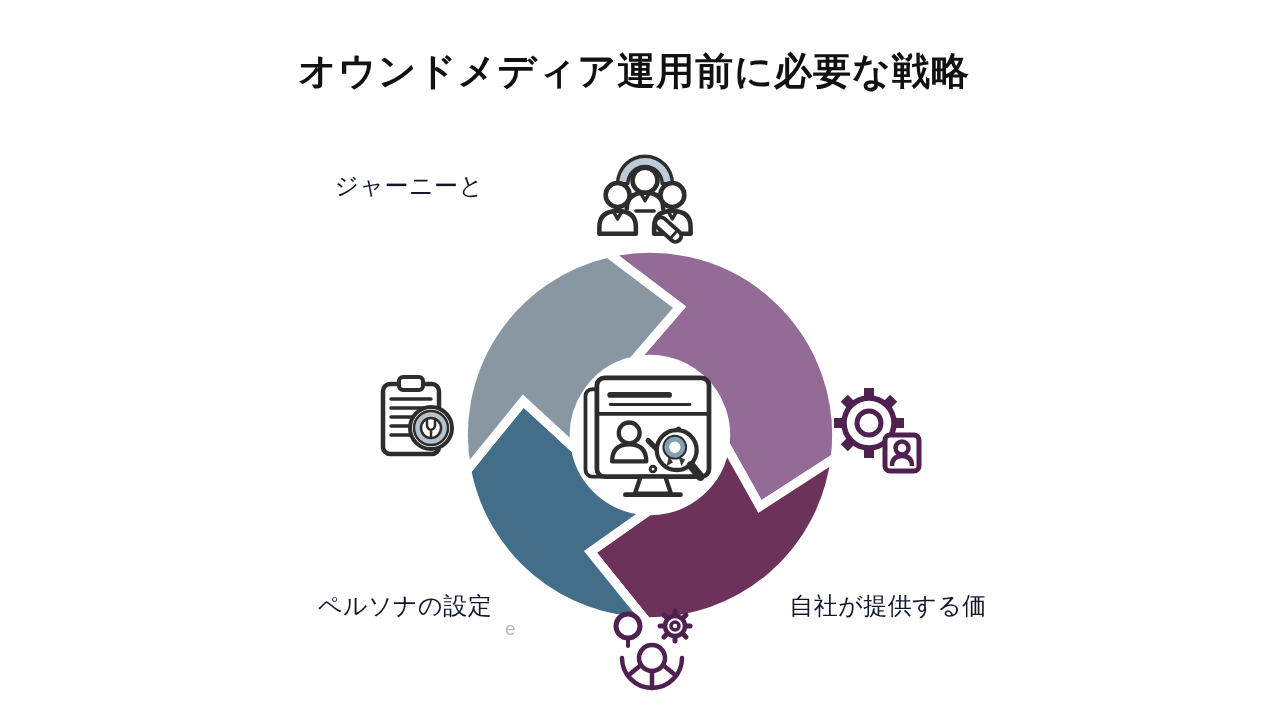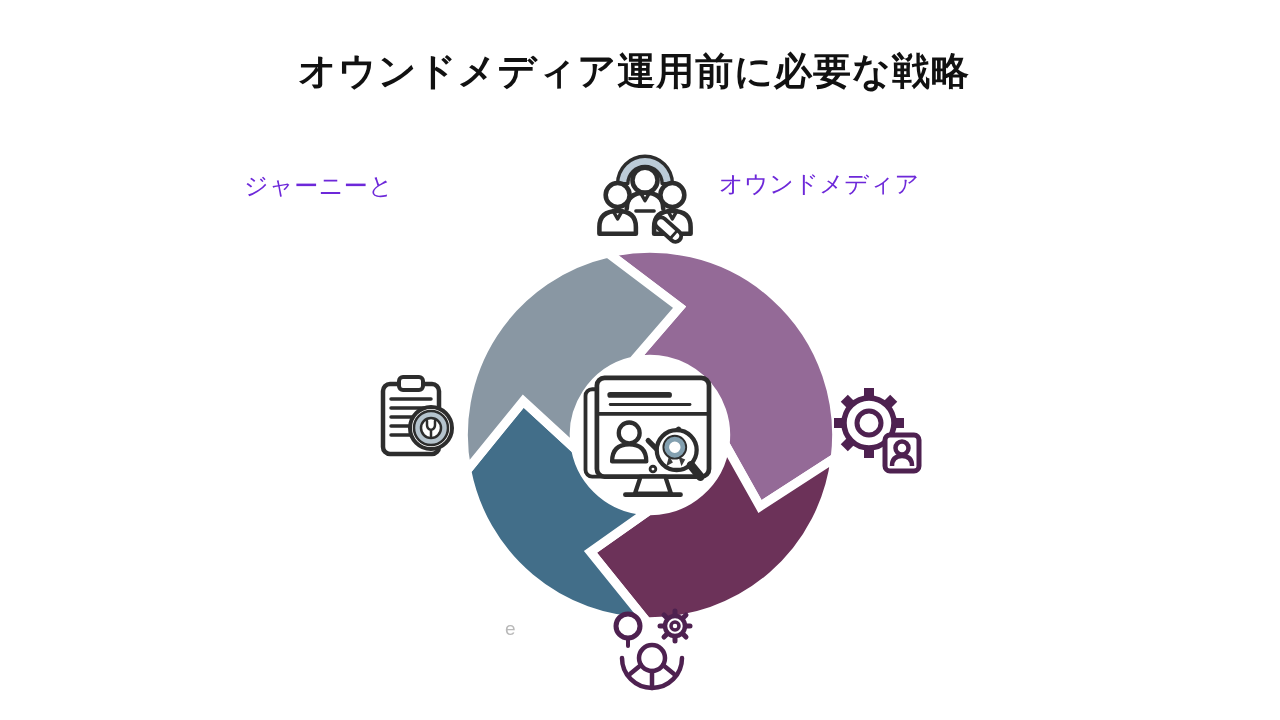--- a/index.html
+++ b/index.html
@@ -5,22 +5,22 @@
   html,body{margin:0;padding:0;background:#ffffff;}
   .stage{
     position:relative;width:1280px;height:720px;background:#ffffff;
     overflow:hidden;font-family:"Liberation Sans","DejaVu Sans",sans-serif;
   }
   .title{
     position:absolute;top:46px;left:0;width:1268px;text-align:center;
     font-size:38px;font-weight:600;color:#111;letter-spacing:1px;
   }
   .label{
-    position:absolute;width:330px;
-    font-size:24px;line-height:31px;color:#6d28d9;letter-spacing:.5px;
+    position:absolute;width:330px;text-align:center;
+    font-size:24px;line-height:31px;color:#0f172a;letter-spacing:.5px;
   }
   .abs{position:absolute;}
   .artifact{
     position:absolute;left:505px;top:618px;font-size:19px;color:#b9b9b9;
   }
 </style>
 </head>
 <body>
 
 <div class="stage">
@@ -138,24 +138,25 @@
       <path d="M68 122 L94 122 L100 140 L62 140 Z" fill="#fff" stroke-width="4.5"></path>
       <line x1="52" y1="141" x2="110" y2="141" stroke-width="5"></line>
     </g>
   </svg>
 
   <div class="label" style="left:244px;top:170px">
     <div>ジャーニーと</div>
   </div>
 
   <div class="label" style="left:719px;top:168px">
-    <div>オウンドメディア</div>
   </div>
 
   <div class="label" style="left:240px;top:590px">
+    <div>ペルソナの設定</div>
   </div>
 
   <div class="label" style="left:723px;top:590px">
+    <div>自社が提供する価</div>
   </div>
 
   <span class="artifact">e</span>
 
 </div>
 
 </body></html>

